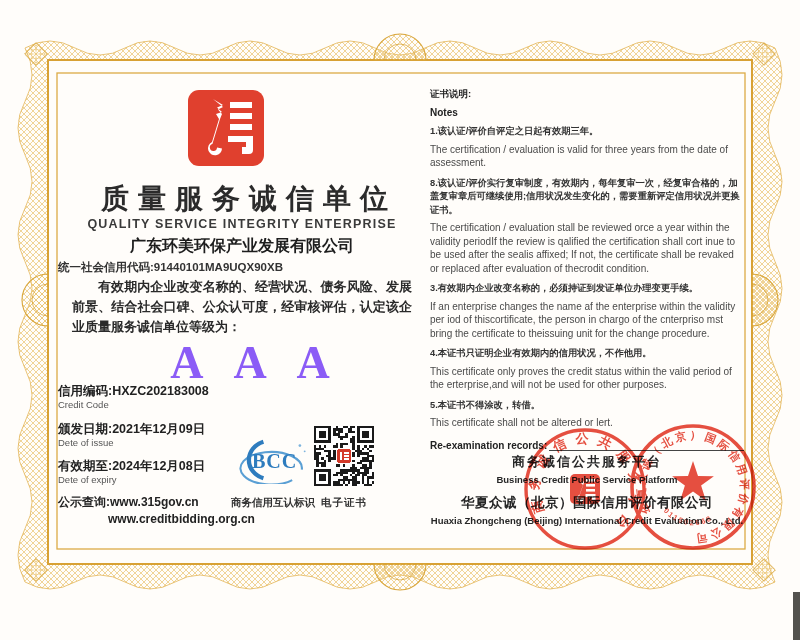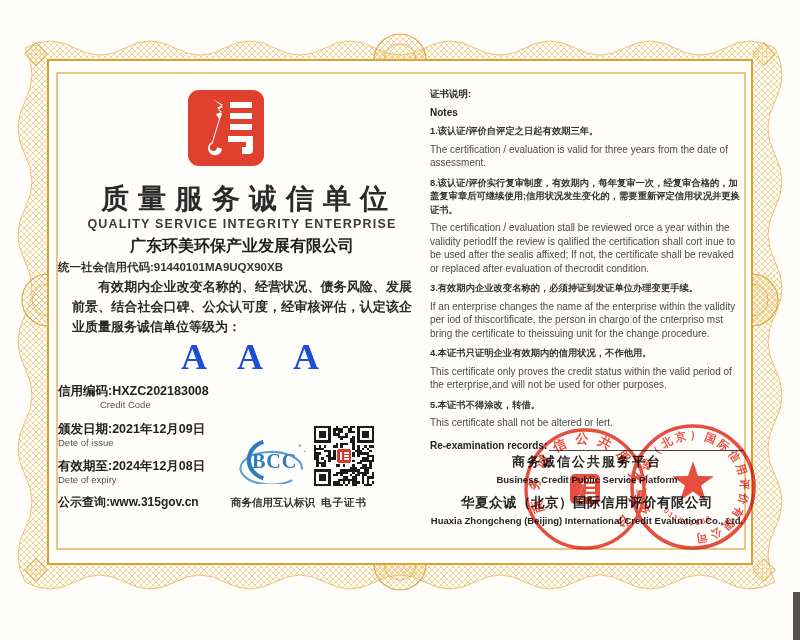--- a/index.html
+++ b/index.html
@@ -15,25 +15,25 @@
             font-size:28px;font-weight:bold;letter-spacing:9px;padding-left:14px;
             box-sizing:border-box;color:#2b2b2b;}
   .title-en{left:0;top:137px;width:100%;text-align:center;font-size:12.5px;font-weight:bold;
             letter-spacing:1.2px;color:#3a3a3a;}
   .company{left:0;top:156px;width:100%;text-align:center;font-size:16px;font-weight:bold;color:#1d1d1d;}
   .uscc{left:0;top:180px;width:100%;text-align:left;font-size:11.5px;font-weight:700;color:#333;}
   .para{left:14px;top:197px;width:340px;font-size:13px;font-weight:600;line-height:20px;
         text-indent:2em;text-align:justify;color:#2a2a2a;}
   .grade{left:0;top:256px;width:100%;text-align:center;
          font-family:"Liberation Serif","DejaVu Serif",serif;
-         font-size:36px;font-weight:bold;color:#1d4ed8;letter-spacing:30px;padding-left:46px;
+         font-size:46px;font-weight:bold;color:#8b5cf6;letter-spacing:30px;padding-left:46px;
          box-sizing:border-box;}
   .fld{font-size:12.5px;font-weight:bold;color:#222;}
   .fld-en{font-size:9.5px;color:#555;}
-  .f1{left:0;top:303px;} .f1e{left:0;top:319px;padding-left:42px;}
+  .f1{left:0;top:303px;} .f1e{left:0;top:319px;}
   .f2{left:0;top:341px;} .f2e{left:0;top:357px;}
   .f3{left:0;top:378px;} .f3e{left:0;top:394px;}
   .q1{left:0;top:414px;font-size:12px;font-weight:bold;color:#222;}
   .q2{left:50px;top:432px;font-size:12px;font-weight:bold;color:#222;}
   .bcc-box{left:178px;top:356px;width:74px;height:48px;}
   .qr-box{left:256px;top:346px;width:60px;height:60px;}
   .cap{font-size:10.5px;font-weight:bold;color:#333;text-align:center;}
   .cap-bcc{left:166px;top:416px;width:98px;}
   .cap-qr{left:260px;top:416px;width:52px;letter-spacing:1px;}
   
@@ -108,20 +108,21 @@
     <div class="abs grade">AAA</div>
 
     <div class="abs fld f1">信用编码:HXZC202183008</div>
     <div class="abs fld-en f1e">Credit Code</div>
     <div class="abs fld f2">颁发日期:2021年12月09日</div>
     <div class="abs fld-en f2e">Dete of issue</div>
     <div class="abs fld f3">有效期至:2024年12月08日</div>
     <div class="abs fld-en f3e">Dete of expiry</div>
 
     <div class="abs q1">公示查询:www.315gov.cn</div>
+    <div class="abs q2">www.creditbidding.org.cn</div>
 
     <svg class="abs bcc-box" viewBox="0 0 76 50">
       <path d="M68,35 a32,17 0 1 0 -10,11" fill="none" stroke="#5a9fd4" stroke-width="2.2"></path>
       <path d="M28,6 a22,20 0 0 0 0,38" fill="none" stroke="#2e7cbe" stroke-width="4.5"></path>
       <text x="16" y="33" font-family="Liberation Serif, DejaVu Serif, serif" font-weight="bold" font-size="21" fill="#2e7cbe" letter-spacing="1">BCC</text>
       <circle cx="66" cy="10" r="1.4" fill="#7db4de"></circle>
       <circle cx="71" cy="16" r="1" fill="#7db4de"></circle>
     </svg>
 
     <svg class="abs qr-box" id="qr" viewBox="0 0 25 25" shape-rendering="crispEdges">

